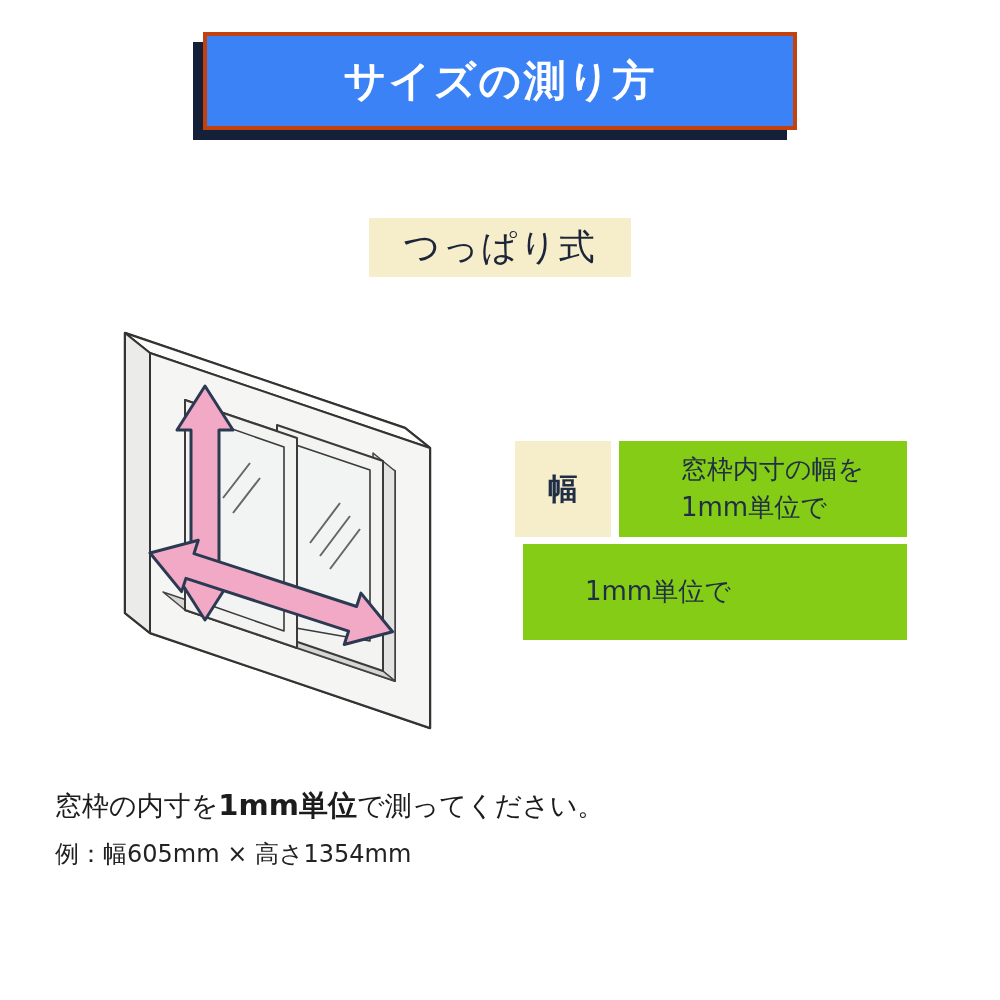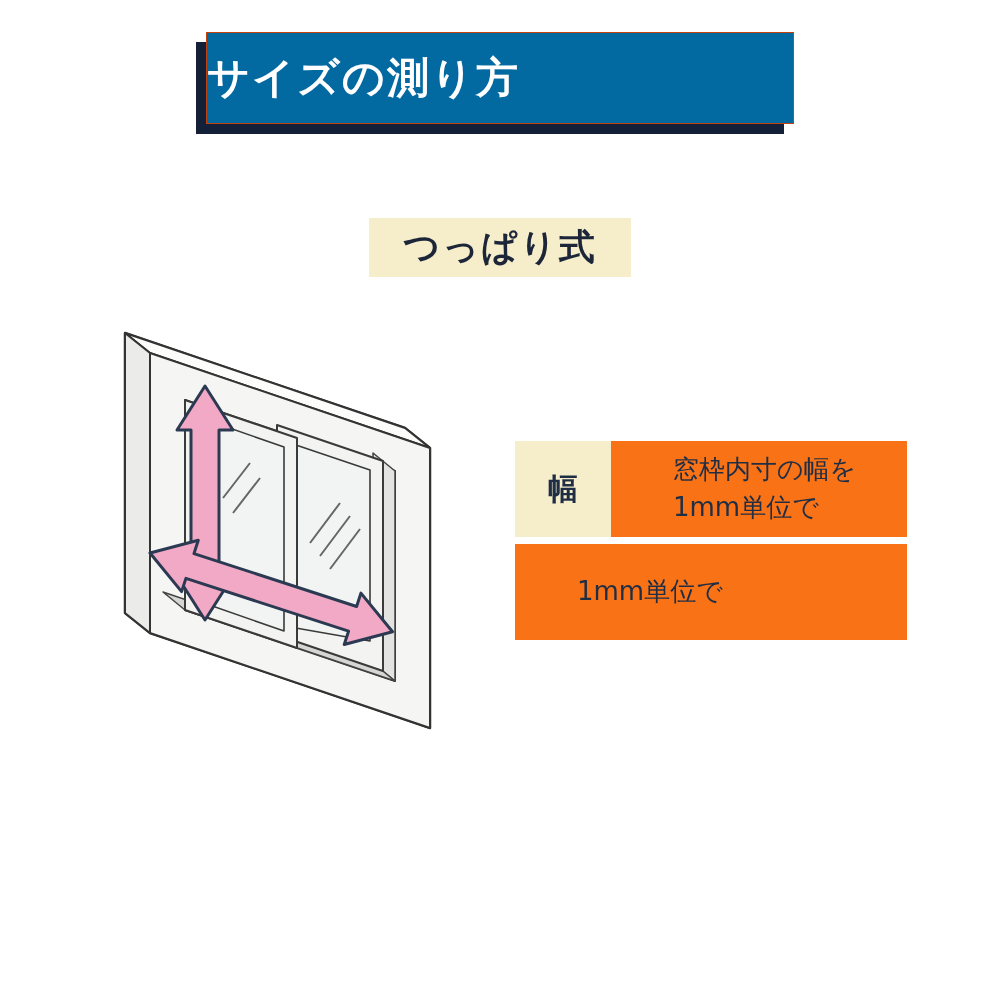--- a/index.html
+++ b/index.html
@@ -7,54 +7,54 @@
     width:1000px;height:1000px;background:#ffffff;
     font-family:"DejaVu Sans","Liberation Sans",sans-serif;
     color:#1f2d45;overflow:hidden;
   }
   .page{position:relative;width:1000px;height:1000px;background:#ffffff;}
 
   
   .banner{
     position:absolute;top:32px;left:50%;transform:translateX(-50%);
     width:586px;height:90px;
-    background:#0369a1;border:1px solid #c2410c;
+    background:#3b82f6;border:4px solid #c2410c;
     box-shadow:-10px 10px 0 #142038;
-    display:flex;align-items:center;justify-content:flex-start;
+    display:flex;align-items:center;justify-content:center;
   }
   .banner-text{
     color:#ffffff;font-size:42px;font-weight:bold;letter-spacing:2px;
   }
 
   
   .subtitle-wrap{
     position:absolute;top:218px;left:0;width:100%;text-align:center;
   }
   .subtitle{
     display:inline-block;background:#f6eecb;
     padding:5px 34px;
-    font-size:36px;font-weight:bold;color:#1d2638;letter-spacing:2px;
+    font-size:36px;font-weight:normal;color:#1d2638;letter-spacing:2px;
   }
 
   
   .illus{position:absolute;left:105px;top:298px;width:360px;height:440px;}
 
   
   .spec-table{position:absolute;left:515px;top:441px;width:392px;}
   .t-row{display:flex;height:96px;margin-bottom:7px;}
   .t-label{
     width:96px;background:#f6eecb;
     display:flex;align-items:center;justify-content:center;
     font-size:30px;font-weight:bold;color:#1f2d45;
   }
   .t-content{
-    flex:1;background:#f97316;
+    flex:1;background:#84cc16;
     display:flex;flex-direction:column;justify-content:center;
     padding-left:62px;
-    font-size:26px;color:#1f2d45;line-height:1.45;
+    font-size:26px;color:#1f2d45;line-height:1.45;margin-left:8px;
   }
 
   
   .footer{position:absolute;left:55px;top:786px;color:#1c1c1c;}
   .footer-line1{font-size:27px;margin-bottom:12px;}
   .footer-line1 .em{font-weight:bold;font-size:29px;}
   .footer-line2{font-size:24px;color:#222222;}
 </style>
 </head>
 <body>
@@ -108,15 +108,19 @@
       </div>
     </div>
     <div class="t-row">
       <div class="t-content">
         <span>1mm単位で</span>
       </div>
     </div>
   </div>
 
   <div class="footer">
+    <div class="footer-line1">
+      <span>窓枠の内寸を</span><span class="em">1mm単位</span><span>で測ってください。</span>
+    </div>
+    <div class="footer-line2">例：幅605mm × 高さ1354mm</div>
   </div>
 
 </div>
 
 </body></html>

